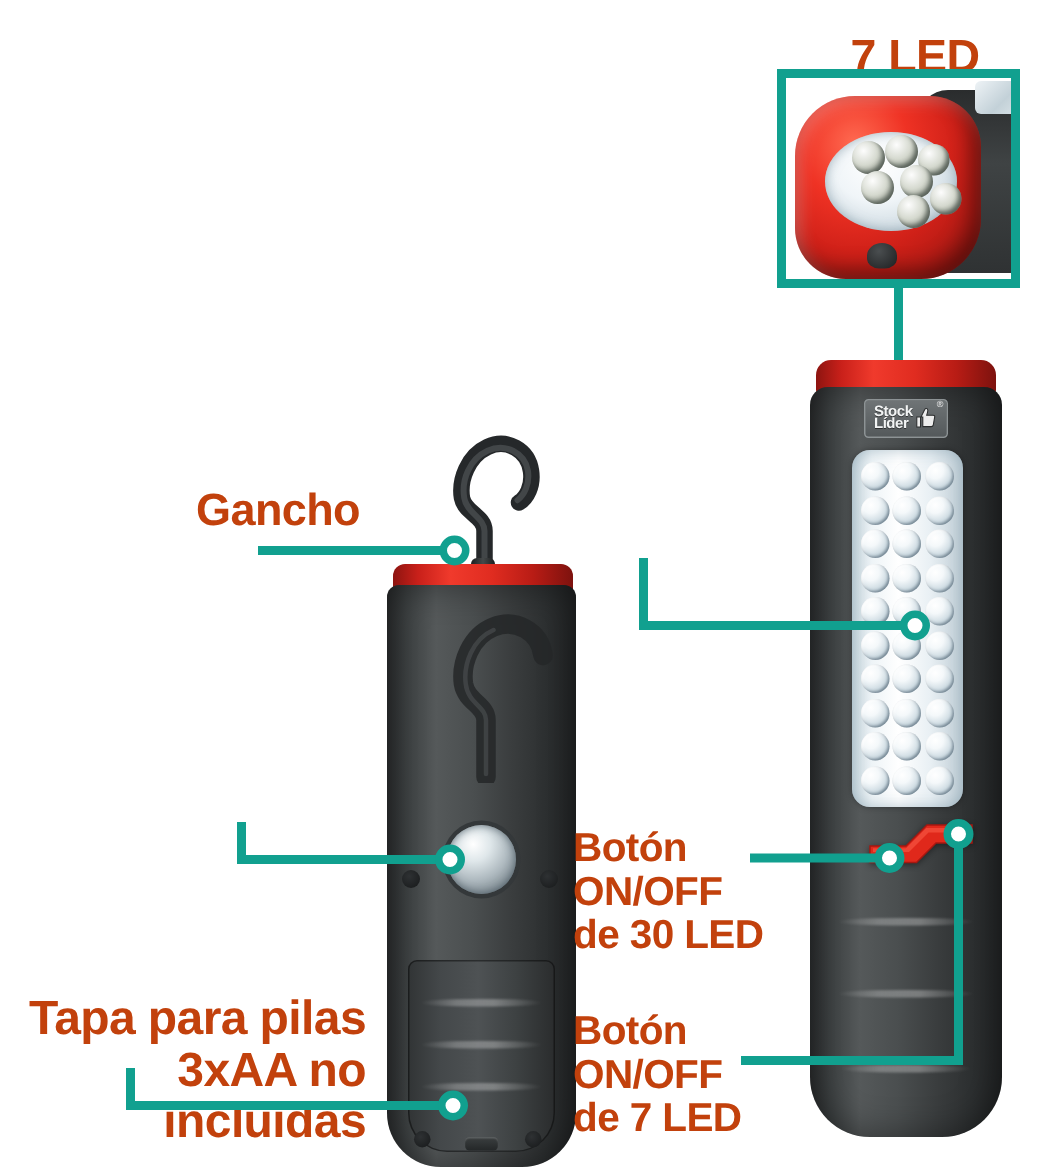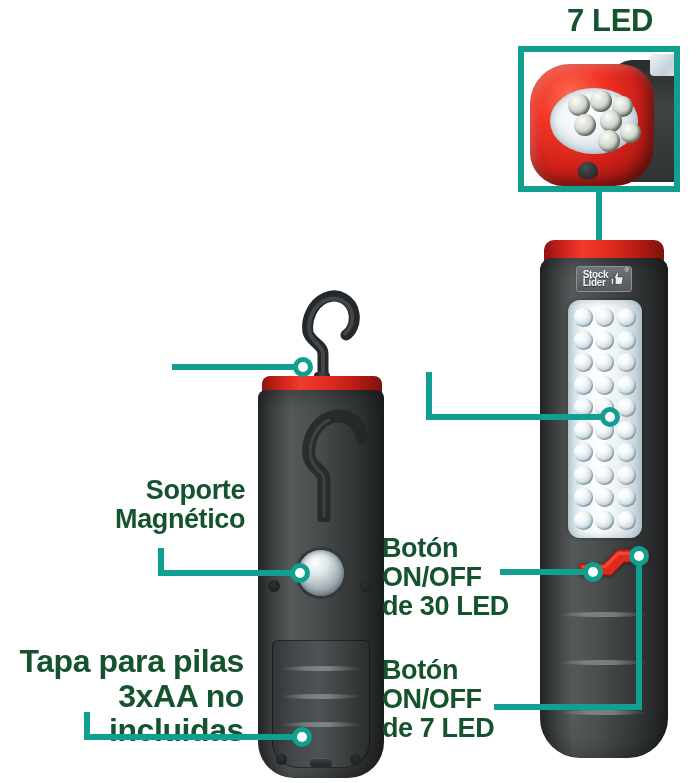--- a/index.html
+++ b/index.html
@@ -17,24 +17,25 @@
     height: 783px;
     background: #ffffff;
     overflow: hidden;
   }
 
   
   .callout {
     position: absolute;
     font-family: "Liberation Sans", sans-serif;
     font-weight: bold;
-    color: #14532d;
+    color: #c2410c;
     line-height: 1.08;
     letter-spacing: -0.4px;
     white-space: pre-line;
+    margin-top: 17px;
     -webkit-font-smoothing: antialiased;
   }
   .callout.right-align { text-align: right; }
   .callout.left-align  { text-align: left; }
   .callout.center-align{ text-align: center; }
 
   
   .leader-h, .leader-v {
     position: absolute;
     background: #11a08f;
@@ -351,29 +352,28 @@
 
     <div class="batt-cover" style="left:24px; top:360px; width:98px; height:128px;"></div>
     <div class="grip-ridge" style="left:32px; top:386px; width:82px;"></div>
     <div class="grip-ridge" style="left:32px; top:414px; width:82px;"></div>
     <div class="grip-ridge" style="left:32px; top:442px; width:82px;"></div>
     <div class="batt-latch" style="left:62px; top:478px;"></div>
     <div class="screw" style="left:28px; top:474px; width:11px; height:11px;"></div>
     <div class="screw" style="left:102px; top:474px; width:11px; height:11px;"></div>
   </div>
 
+  <div class="callout right-align" style="left:100px; top:308px; width:140px; font-size:30px;">Gancho</div>
   <div class="leader-h" style="left:172px; top:364px; width:130px;"></div>
   <div class="dot" style="left:293px; top:357px;"></div>
 
   <div class="leader-v" style="left:426px; top:372px; height:48px;"></div>
   <div class="leader-h" style="left:426px; top:414px; width:182px;"></div>
   <div class="dot" style="left:600px; top:407px;"></div>
 
-  <div class="callout right-align" style="left:80px; top:476px; width:165px; font-size:27px;">Soporte
-Magnético</div>
   <div class="leader-v" style="left:158px; top:548px; height:28px;"></div>
   <div class="leader-h" style="left:158px; top:570px; width:140px;"></div>
   <div class="dot" style="left:290px; top:563px;"></div>
 
   <div class="callout right-align" style="left:12px; top:644px; width:232px; font-size:32px;">Tapa para pilas
 3xAA no incluidas</div>
   <div class="leader-v" style="left:84px; top:712px; height:28px;"></div>
   <div class="leader-h" style="left:84px; top:734px; width:216px;"></div>
   <div class="dot" style="left:292px; top:727px;"></div>
 

